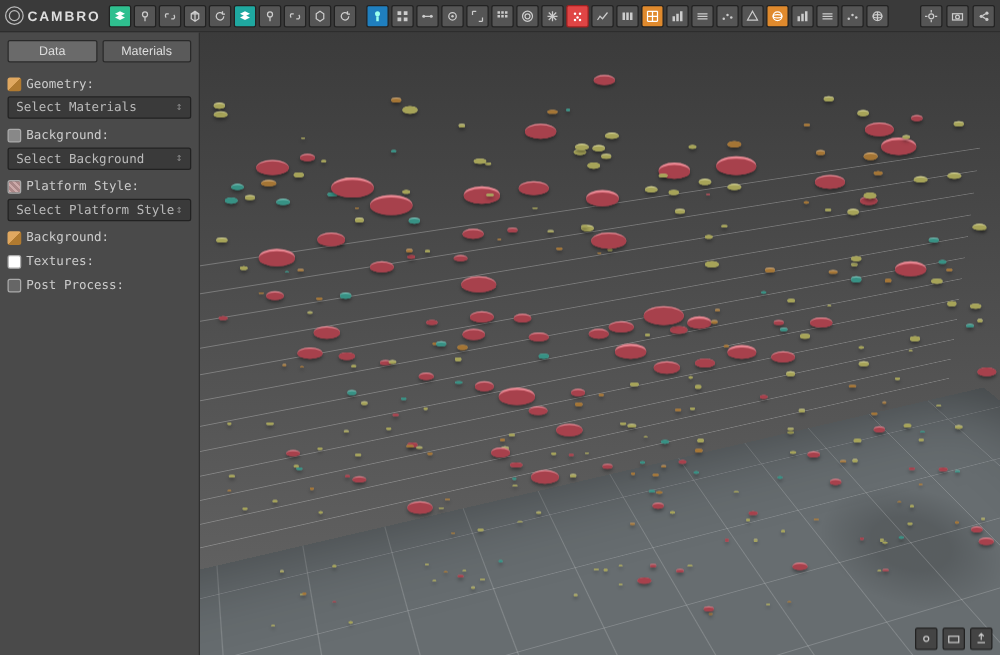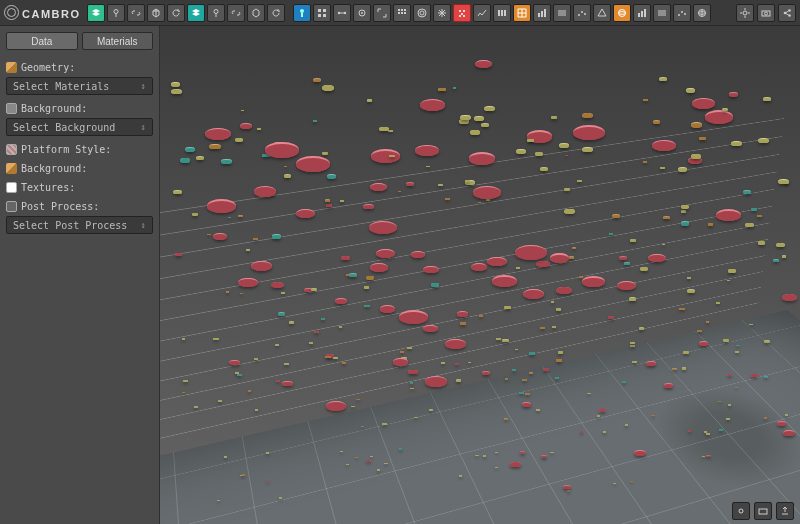--- a/index.html
+++ b/index.html
@@ -401,37 +401,37 @@
       <span>Background:</span>
     </div>
   <div class="dropdown">
       <span>Select Background</span>
     </div>
 
   <div class="sect-label">
       <span class="sect-ico plat"></span>
       <span>Platform Style:</span>
     </div>
+  <div class="dropdown">
+      <span>Select Platform Style</span>
+    </div>
 
   <div class="sect-label">
       <span class="sect-ico cube"></span>
       <span>Background:</span>
     </div>
 
   <div class="sect-label">
       <span class="sect-ico tex"></span>
       <span>Textures:</span>
     </div>
 
   <div class="sect-label">
       <span class="sect-ico cam"></span>
       <span>Post Process:</span>
-    </div>
-  <div class="dropdown">
-      <span>Select Post Process</span>
     </div>
 
 </div>
 
 <div class="viewport">
   <div class="scene">
     <div class="backgrid"></div>
     <div class="floor"></div>
     <div class="points" id="points">
         <div class="pt teal" style="left: 559.248px; top: 402.827px; width: 4.02481px; height: 1.93191px; z-index: 55;"></div>

